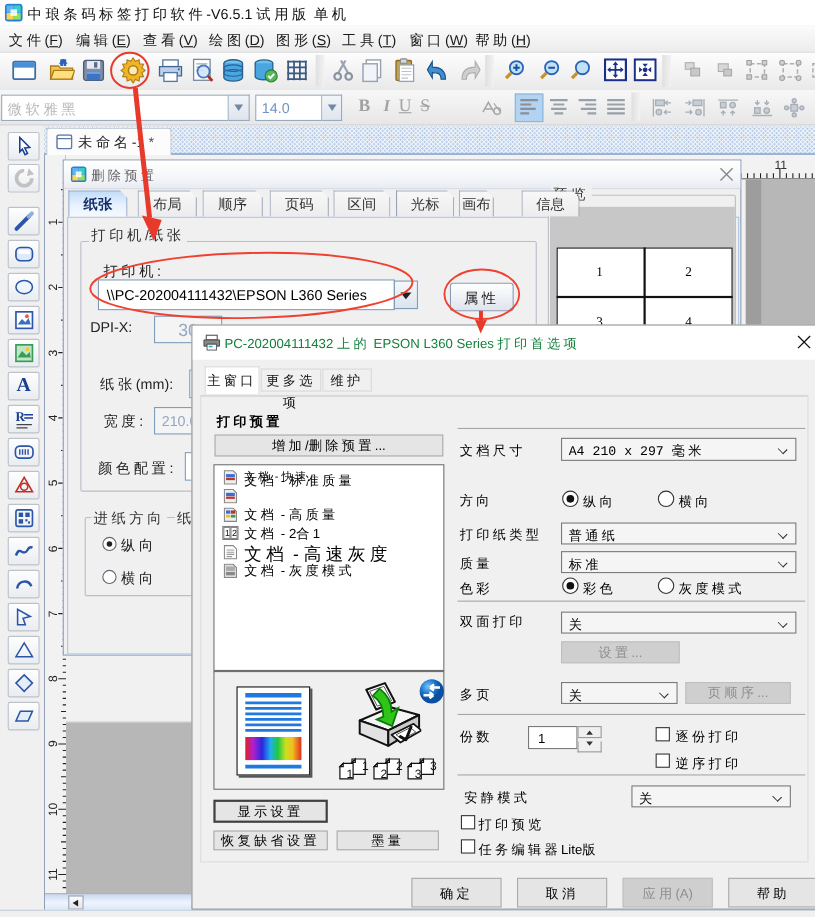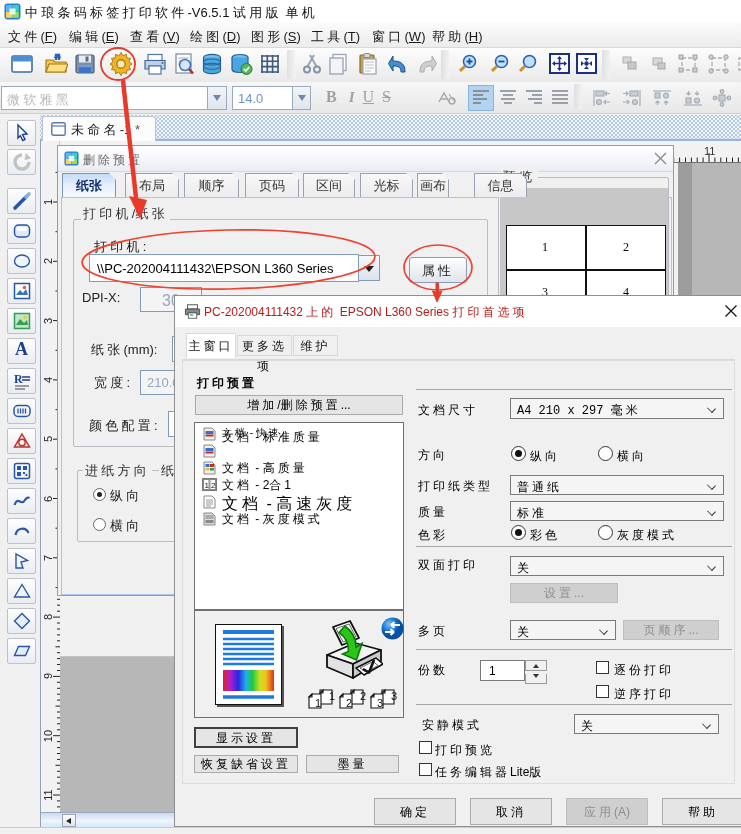--- a/index.html
+++ b/index.html
@@ -544,21 +544,21 @@
 </div>
 
 <div class="a" id="dlg2">
  <div class="titl">
   <svg class="a" style="left:9px;top:7px" width="17" height="17" viewBox="0 0 24 24">
           <rect x="5" y="2.5" width="14" height="6" fill="#fff" stroke="#555" stroke-width="1.4"></rect>
           <path d="M2 8.5 L22 8.5 L22 16.5 L18 16.5 L18 14 L6 14 L6 16.5 L2 16.5 Z" fill="#888" stroke="#444" stroke-width="1.2"></path>
           <rect x="6" y="14" width="12" height="7.5" fill="#fff" stroke="#555" stroke-width="1.2"></rect>
           <rect x="8" y="16" width="5" height="2" fill="#2ab4c8"></rect>
         </svg>
-  <div class="a" style="left:29px;top:8px;font-size:12px;color:#b91c1c;white-space:nowrap">PC-202004111432 <i class="z">上的</i> EPSON L360 Series <i class="z">打印首选项</i></div>
+  <div class="a" style="left:29px;top:8px;font-size:12px;color:#15803d;white-space:nowrap">PC-202004111432 <i class="z">上的</i> EPSON L360 Series <i class="z">打印首选项</i></div>
   <svg class="a" style="left:549px;top:8px" width="14" height="14" viewBox="0 0 14 14">
           <path d="M1.5 1.5 L12.5 12.5 M12.5 1.5 L1.5 12.5" stroke="#111" stroke-width="1.2"></path>
         </svg>
  </div>
  <div class="wtab wtabsel" style="left:11px;width:50px"><span style="position:relative;top:2px"><i class="z">主窗口</i></span></div>
  <div class="wtab" style="left:62px;width:55px"><i class="z">更多选项</i></div>
  <div class="wtab" style="left:118px;width:45px"><i class="z">维护</i></div>
  <div class="a" style="left:7px;top:63px;width:553px;height:1px;background:#d9d9d9"></div>
  <div id="wpanel"></div>
  <div class="wlabel" style="left:22px;top:79px;font-weight:bold"><i class="z">打印预置</i></div>

